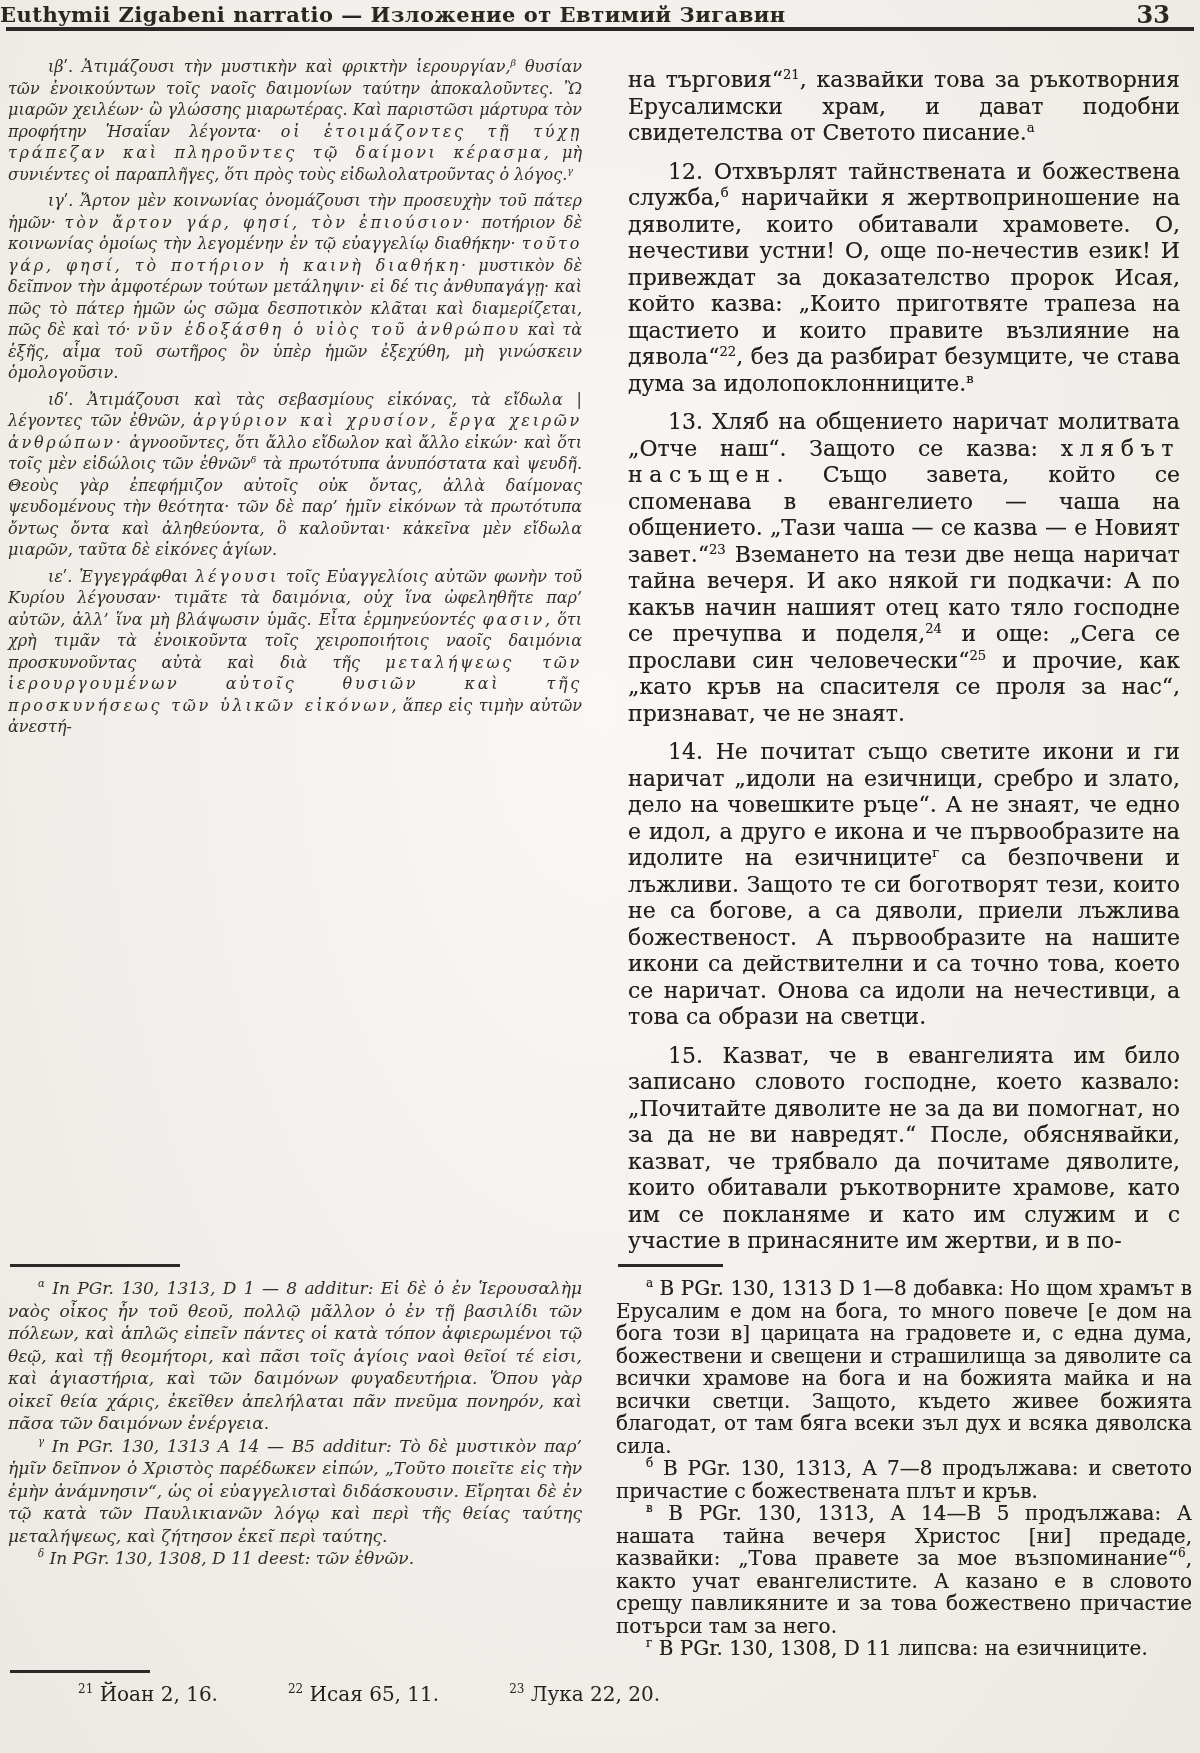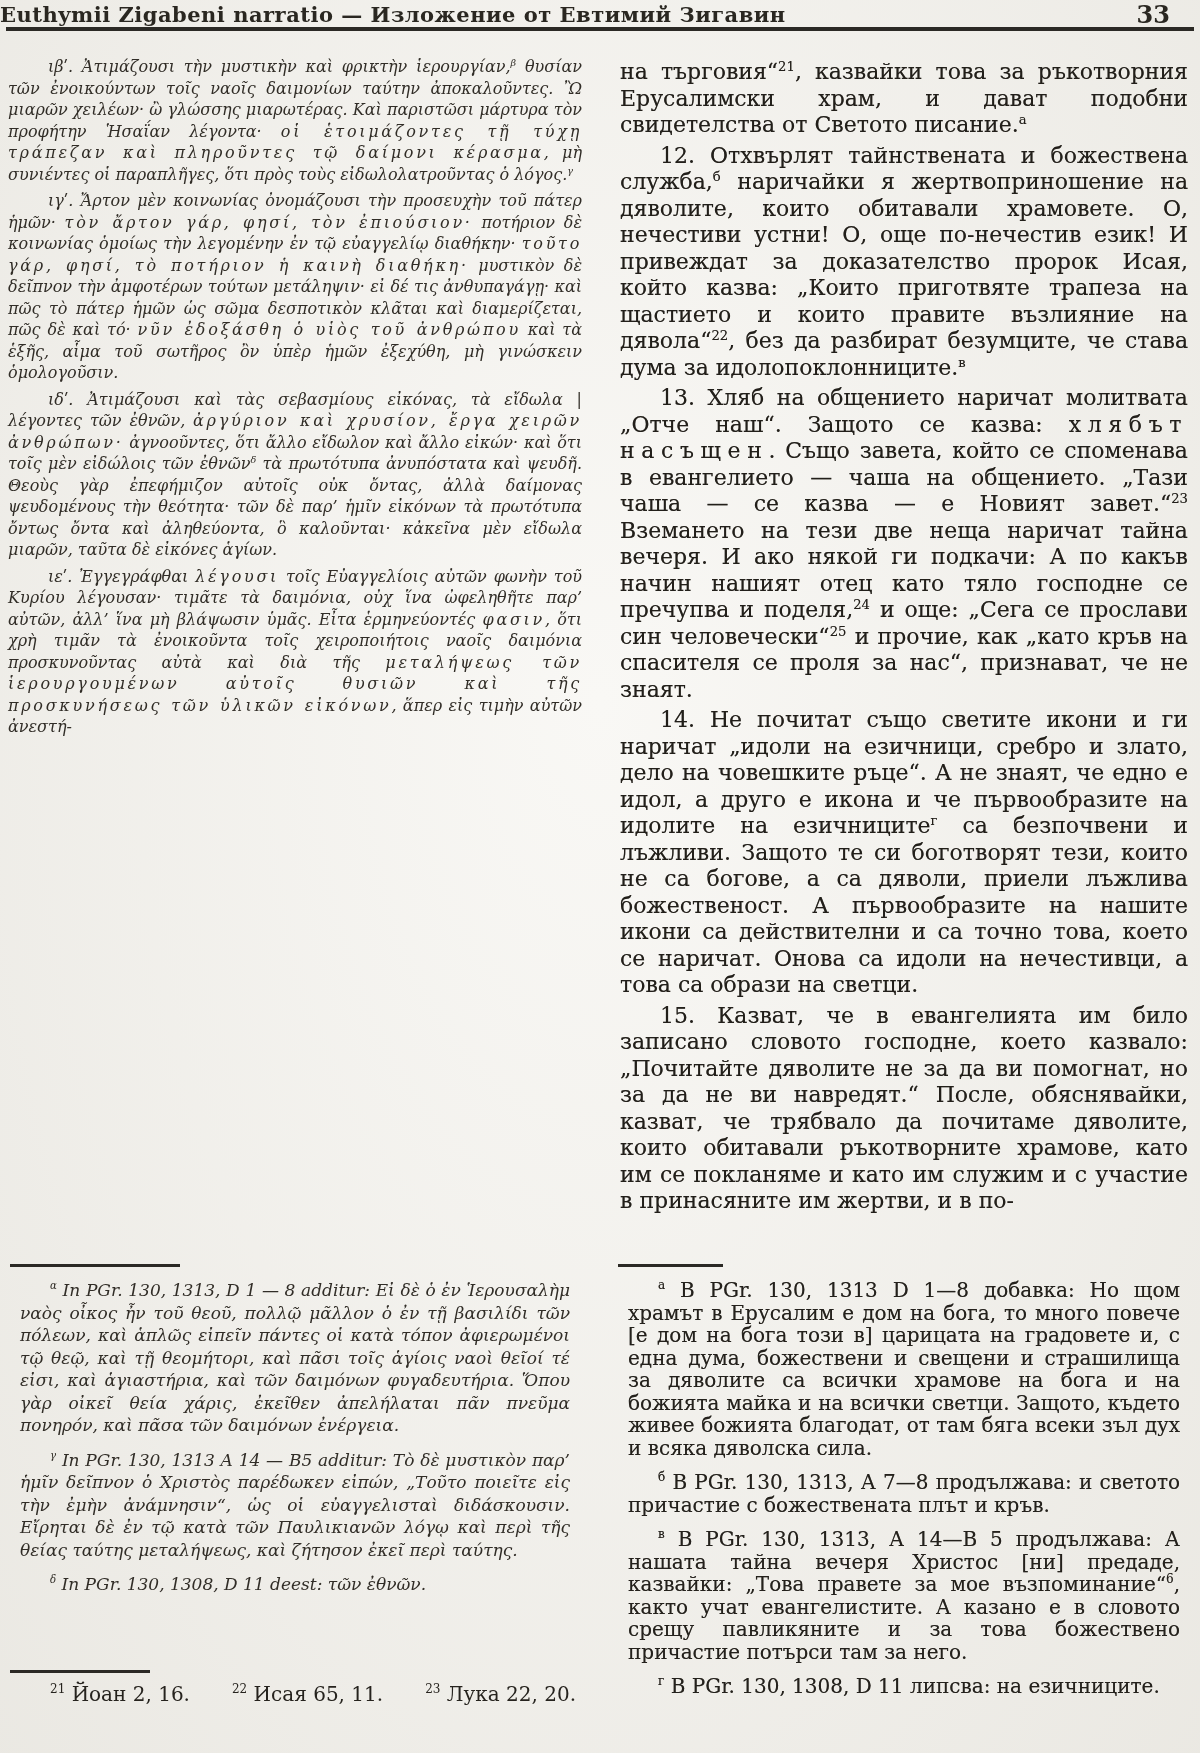--- a/index.html
+++ b/index.html
@@ -35,44 +35,44 @@
   }
   .greek p{margin:0 0 5px 0;text-indent:40px;}
   .greek p.noindent{text-indent:0;}
   .col-main-right{
     position:absolute;top:55px;left:616px;width:576px;
   }
   .bulg{
     font-size:22px;line-height:26.5px;text-align:justify;color:#221f1a;
     text-shadow:0 0 .4px rgba(34,31,26,.55);
   }
-  .bulg p{margin:4px;text-indent:40px;}
+  .bulg p{margin:12px;text-indent:40px;}
   .bulg p.noindent{text-indent:0;}
   sup{font-size:60%;line-height:0;vertical-align:super;}
   .sp{letter-spacing:.17em;}
   .bulg .sp{letter-spacing:.3em;}
   
   .notes-left{position:absolute;top:1264px;left:8px;width:574px;}
   .notes-right{position:absolute;top:1264px;left:616px;width:576px;}
   .notes-rule{width:170px;height:3px;background:#2b2925;margin:0 0 10px 2px;}
   .notes-right .notes-rule{width:105px;}
-  .notes p{margin:12px;text-indent:30px;}
+  .notes p{margin:0;text-indent:30px;}
   .greek-notes{
     font-style:italic;font-size:17px;line-height:22.5px;text-align:justify;color:#312d27;
   }
   .bulg-notes{
     font-size:20px;line-height:22.5px;text-align:justify;color:#24211c;
     text-shadow:0 0 .3px rgba(34,31,26,.5);
   }
   
   .refs-left{position:absolute;top:1670px;left:8px;width:574px;}
   .refs-right{position:absolute;top:1684px;left:616px;width:576px;}
   .refs-rule{width:140px;height:3px;background:#2b2925;margin:0 0 9px 2px;}
   .refs-line{font-size:20px;padding-left:42px;color:#26231e;}
-  .refs-line span{margin-right:42px;white-space:nowrap;}
+  .refs-line span{margin-right:42px;white-space:nowrap;margin-left:28px;}
 </style>
 </head>
 <body style="--paper: #f3f1eb; --ink: #26231e;">
 
 <div class="page">
 
   <div class="running-title">Euthymii Zigabeni narratio — Изложение от Евтимий Зигавин</div>
 
   <div class="page-number">33</div>
 

